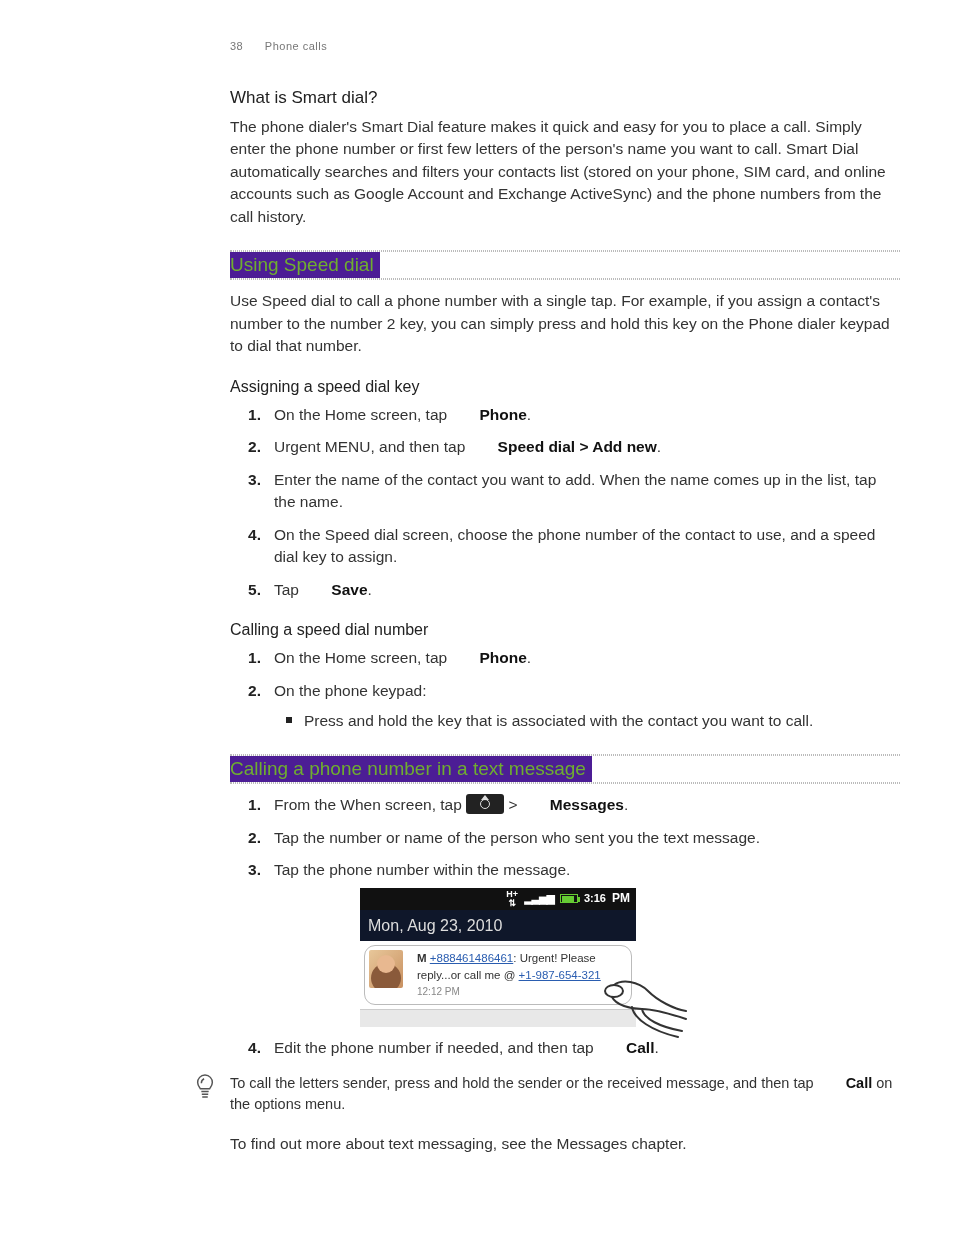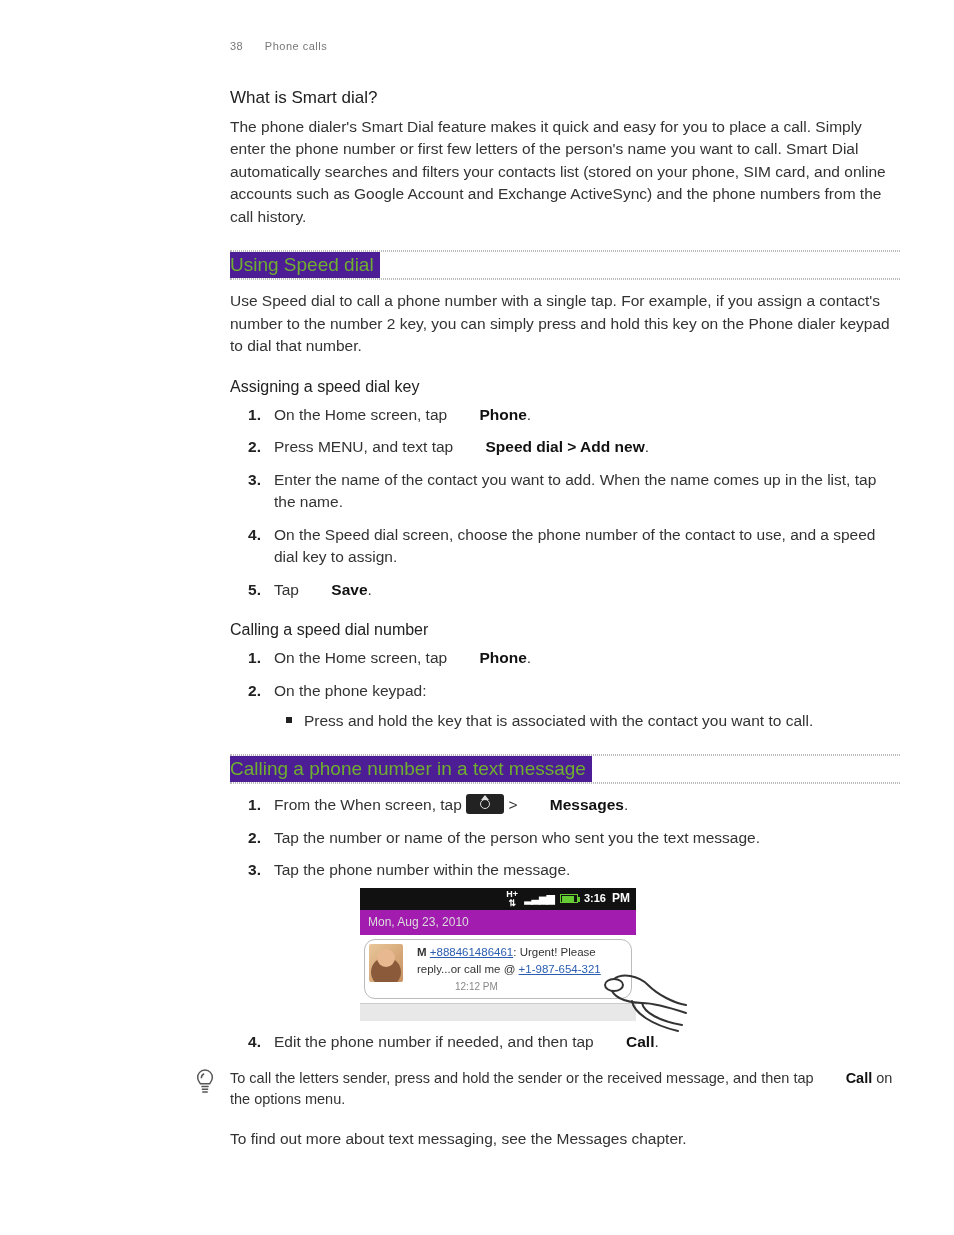--- a/index.html
+++ b/index.html
@@ -139,38 +139,38 @@
   .statusbar .sig { letter-spacing: -1px; }
   .statusbar .bat {
     width: 18px; height: 9px; border: 1px solid #6c3;
     position: relative; display:inline-block;
   }
   .statusbar .bat::after{content:"";position:absolute;right:-3px;top:2px;width:2px;height:5px;background:#6c3;}
   .statusbar .bat::before{content:"";position:absolute;left:1px;top:1px;width:12px;height:7px;background:#6c3;}
   .statusbar .time{font-weight:700;}
   .statusbar .ampm{font-size:12px;font-weight:700;}
   .datebar {
-    background: #a21caf; color: #ddd; font-size: 12px;
+    background: #0f172a; color: #ddd; font-size: 16px;
     padding: 4px 8px;
   }
   .msgrow {
     background: #fff; border: 1px solid #bbb; border-radius: 11px;
     margin: 4px; padding: 4px 6px 4px 4px;
     display: flex; gap: 14px;
     font-size: 11.5px; color: #333;
   }
   .avatar {
     width: 34px; height: 38px; flex: 0 0 34px;
     background: linear-gradient(135deg,#e8c79a 0%, #c89060 100%);
     border-radius: 2px; position: relative; overflow:hidden;
   }
   .avatar::after{content:"";position:absolute;left:8px;top:5px;width:18px;height:18px;border-radius:50%;background:#e8b890;box-shadow:0 14px 0 6px #8a5a3a;}
   .msgtxt .ln1 .mm{font-weight:700;}
   .msgtxt a{color:#2a5db0;text-decoration:underline;}
-  .msgtxt .ts{color:#888;font-size:10px;margin-top:2px;margin-left:38px;}
+  .msgtxt .ts{color:#888;font-size:10px;margin-top:2px;}
   .mock-below{background:#e8e8e8;height:18px;border-top:1px solid #ccc;}
   .finger{
     position:absolute; right:-56px; bottom:-18px; width:110px; height:70px;
   }
   .finger svg{width:100%;height:100%;}
 
   
   .tip {
     display: flex; gap: 14px;
     margin-top: 14px; margin-left: -36px;
@@ -194,21 +194,21 @@
   <div class="section-rule">
     <div class="line"></div>
     <h1>Using Speed dial</h1>
     <div class="line"></div>
   </div>
   <p class="body">Use Speed dial to call a phone number with a single tap. For example, if you assign a contact's number to the number 2 key, you can simply press and hold this key on the Phone dialer keypad to dial that number.</p>
 
   <h3 class="sub">Assigning a speed dial key</h3>
   <ol class="num">
     <li><span>On the Home screen, tap </span><span class="b">Phone</span><span>.</span></li>
-    <li><span>Press MENU, and text tap </span><span class="b">Speed dial &gt; Add new</span><span>.</span></li>
+    <li><span>Urgent MENU, and then tap </span><span class="b">Speed dial &gt; Add new</span><span>.</span></li>
     <li>Enter the name of the contact you want to add. When the name comes up in the list, tap the name.</li>
     <li>On the Speed dial screen, choose the phone number of the contact to use, and a speed dial key to assign.</li>
     <li><span>Tap </span><span class="b">Save</span><span>.</span></li>
   </ol>
 
   <h3 class="sub">Calling a speed dial number</h3>
   <ol class="num">
     <li><span>On the Home screen, tap </span><span class="b">Phone</span><span>.</span></li>
     <li>
       <span>On the phone keypad:</span>

